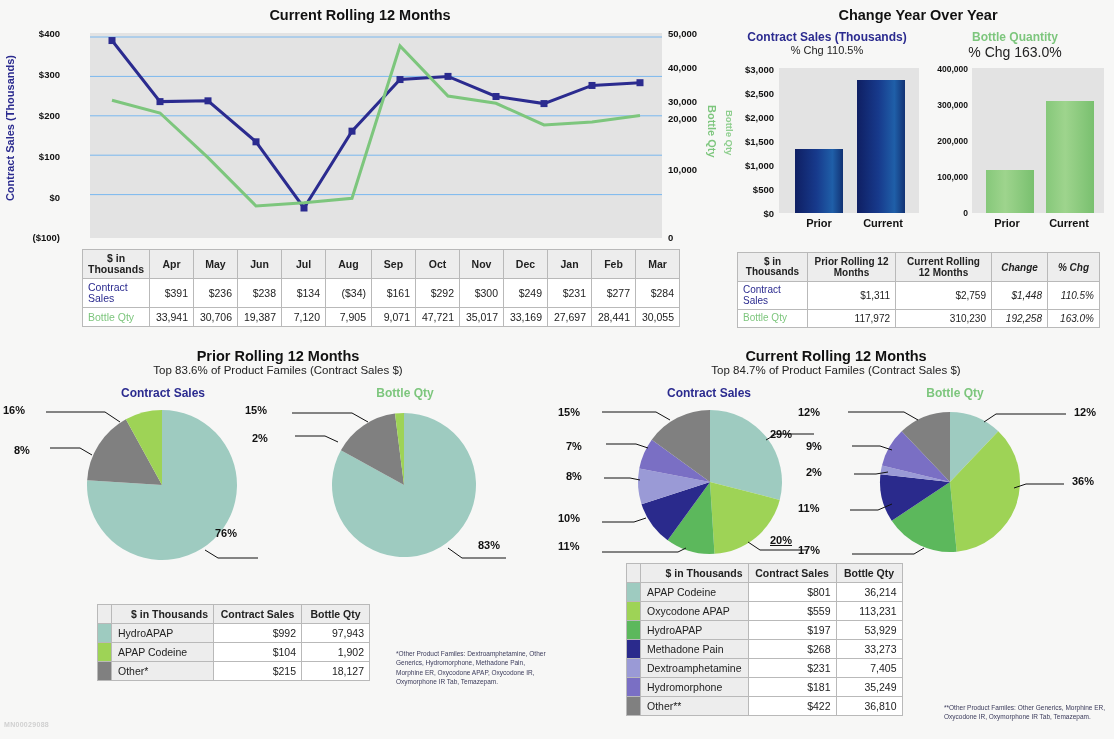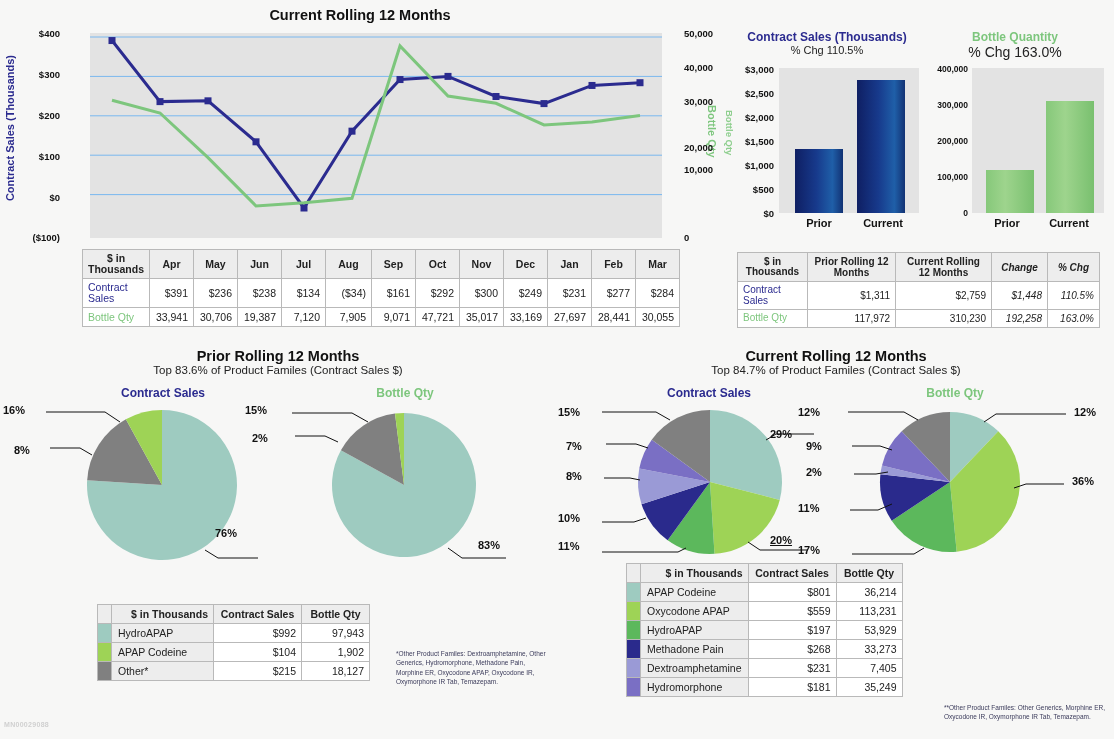--- a/index.html
+++ b/index.html
@@ -29,21 +29,21 @@
     writing-mode:vertical-rl; transform:rotate(180deg);
     font-size:11px; font-weight:bold; color:#2b2b8f; letter-spacing:0px;
   }
   .axis-label-right {
     position:absolute; right:2px; top:105px;
     writing-mode:vertical-rl;
     font-size:11px; font-weight:bold; color:#7dc67d;
   }
   .lc-plot { position:absolute; left:90px; top:33px; width:572px; height:205px; background:#e3e3e3; }
   .lc-ytick { position:absolute; right:0; width:52px; text-align:right; }
-  .lc-y2tick { position:absolute; left:0; width:52px; text-align:left;margin-left:16px; }
+  .lc-y2tick { position:absolute; left:0; width:52px; text-align:left; }
 
   
   #month-table { position:absolute; left:82px; top:249px; }
   table.grid { border-collapse:collapse; }
   table.grid td, table.grid th {
     border:1px solid #b9b9b9; font-size:10.5px; padding:3px 5px;
     background:#fff; color:#222; font-weight:normal;
   }
   table.grid th { background:#ededed; font-weight:bold; text-align:center; }
   .rowhead { background:#ededed; font-weight:bold; text-align:left; font-size:10.5px; width:62px; line-height:1.05; }
@@ -93,21 +93,21 @@
     <div class="tick lc-ytick" style="top:28px;  right:660px;">$400</div>
     <div class="tick lc-ytick" style="top:69px;  right:660px;">$300</div>
     <div class="tick lc-ytick" style="top:110px; right:660px;">$200</div>
     <div class="tick lc-ytick" style="top:151px; right:660px;">$100</div>
     <div class="tick lc-ytick" style="top:192px; right:660px;">$0</div>
     <div class="tick lc-ytick" style="top:232px; right:660px;">($100)</div>
 
     <div class="tick lc-y2tick" style="top:28px;  left:668px;">50,000</div>
     <div class="tick lc-y2tick" style="top:62px;  left:668px;">40,000</div>
     <div class="tick lc-y2tick" style="top:96px;  left:668px;">30,000</div>
-    <div class="tick lc-y2tick" style="top:142px; left:668px;">20,000</div>
+    <div class="tick lc-y2tick" style="top:113px; left:668px;">20,000</div>
     <div class="tick lc-y2tick" style="top:164px; left:668px;">10,000</div>
     <div class="tick lc-y2tick" style="top:232px; left:668px;">0</div>
 
     <div class="lc-plot">
       <svg id="lc-svg" width="572" height="205">
           <line x1="0" x2="572" y1="4" y2="4" stroke="#7ab8ef" stroke-width="1"></line>
           <line x1="0" x2="572" y1="43.39999999999998" y2="43.39999999999998" stroke="#7ab8ef" stroke-width="1"></line>
           <line x1="0" x2="572" y1="82.80000000000001" y2="82.80000000000001" stroke="#7ab8ef" stroke-width="1"></line>
           <line x1="0" x2="572" y1="122.19999999999999" y2="122.19999999999999" stroke="#7ab8ef" stroke-width="1"></line>
           <line x1="0" x2="572" y1="161.6" y2="161.6" stroke="#7ab8ef" stroke-width="1"></line>
@@ -173,20 +173,21 @@
       <td class="num">35,017</td>
       <td class="num">33,169</td>
       <td class="num">27,697</td>
       <td class="num">28,441</td>
       <td class="num">30,055</td>
     </tr>
   </tbody>
     </table>
 
   <div id="yoy">
+    <div class="yoy-title title-main">Change Year Over Year</div>
 
     <div class="yoy-axis-label" style="left:2px; top:110px;">Bottle Qty</div>
 
     <div class="bar-panel" style="left:12px; top:30px; width:186px; height:215px;">
       <div class="sec-title-blue">Contract Sales (Thousands)</div>
       <div class="title-sub" style="font-size:11px;">% Chg 110.5%</div>
       <div class="tick" style="position:absolute;left:0;top:34px;width:40px;text-align:right;">$3,000</div>
       <div class="tick" style="position:absolute;left:0;top:58px;width:40px;text-align:right;">$2,500</div>
       <div class="tick" style="position:absolute;left:0;top:82px;width:40px;text-align:right;">$2,000</div>
       <div class="tick" style="position:absolute;left:0;top:106px;width:40px;text-align:right;">$1,500</div>
@@ -404,19 +405,25 @@
       <td class="lbl">Dextroamphetamine</td>
       <td class="num">$231</td>
       <td class="num">7,405</td>
     </tr>
     <tr>
       <td class="sw" style="background:#7a6fc4"></td>
       <td class="lbl">Hydromorphone</td>
       <td class="num">$181</td>
       <td class="num">35,249</td>
     </tr>
+    <tr>
+      <td class="sw" style="background:#808080"></td>
+      <td class="lbl">Other**</td>
+      <td class="num">$422</td>
+      <td class="num">36,810</td>
+    </tr>
   </tbody>
     </table>
 
   <div class="footnote" style="left:944px; top:703px; width:166px;">**Other Product Familes: Other Generics, Morphine ER, Oxycodone IR, Oxymorphone IR Tab, Temazepam.</div>
 
   <div class="watermark">MN00029088</div>
 </div>
 
 </body></html>

